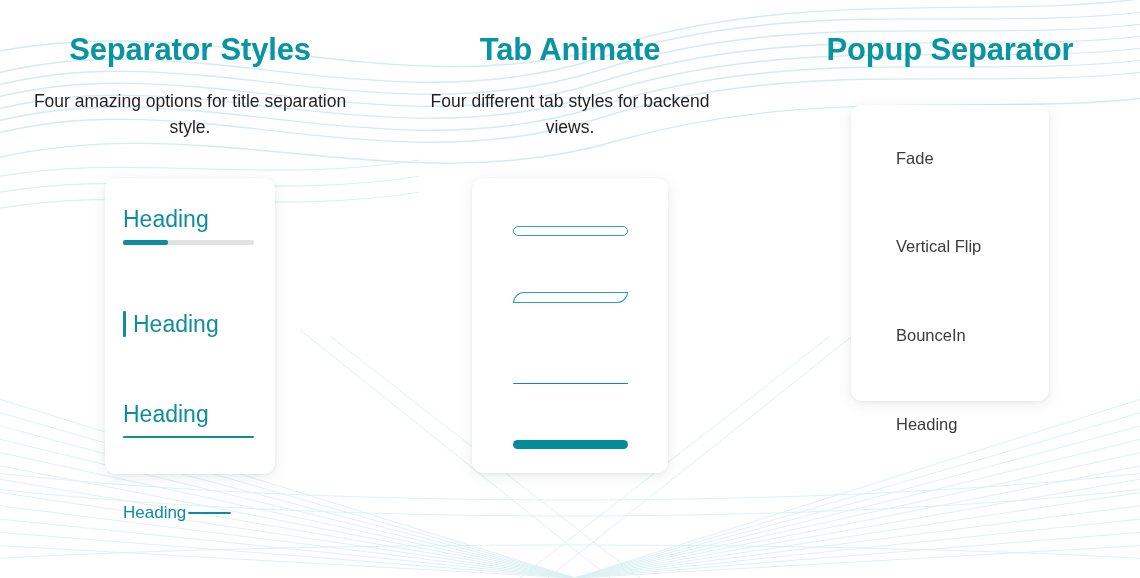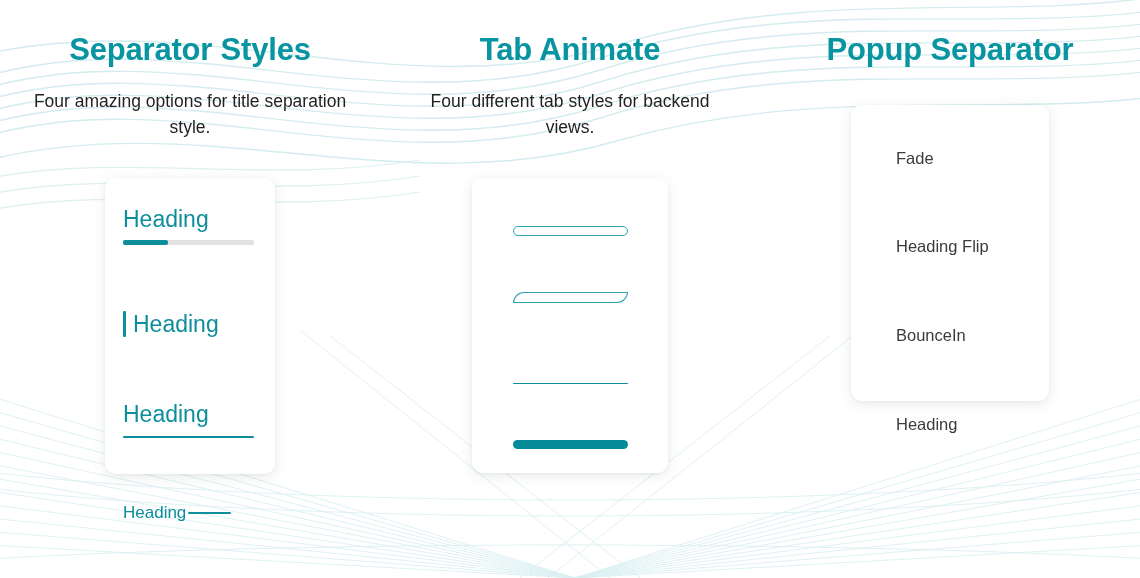--- a/index.html
+++ b/index.html
@@ -309,19 +309,19 @@
       <div class="tab-shape tab-line"></div>
       <div class="tab-shape tab-filled"></div>
     </div>
   </div>
 
   <div class="column">
     <h2 class="col-title">Popup Separator</h2>
 
     <div class="card card-popups">
       <div class="popup-item">Fade</div>
-      <div class="popup-item">Heading Flip</div>
+      <div class="popup-item">Vertical Flip</div>
       <div class="popup-item">BounceIn</div>
       <div class="popup-item">Heading</div>
     </div>
   </div>
 
 </div>
 
 </body></html>

